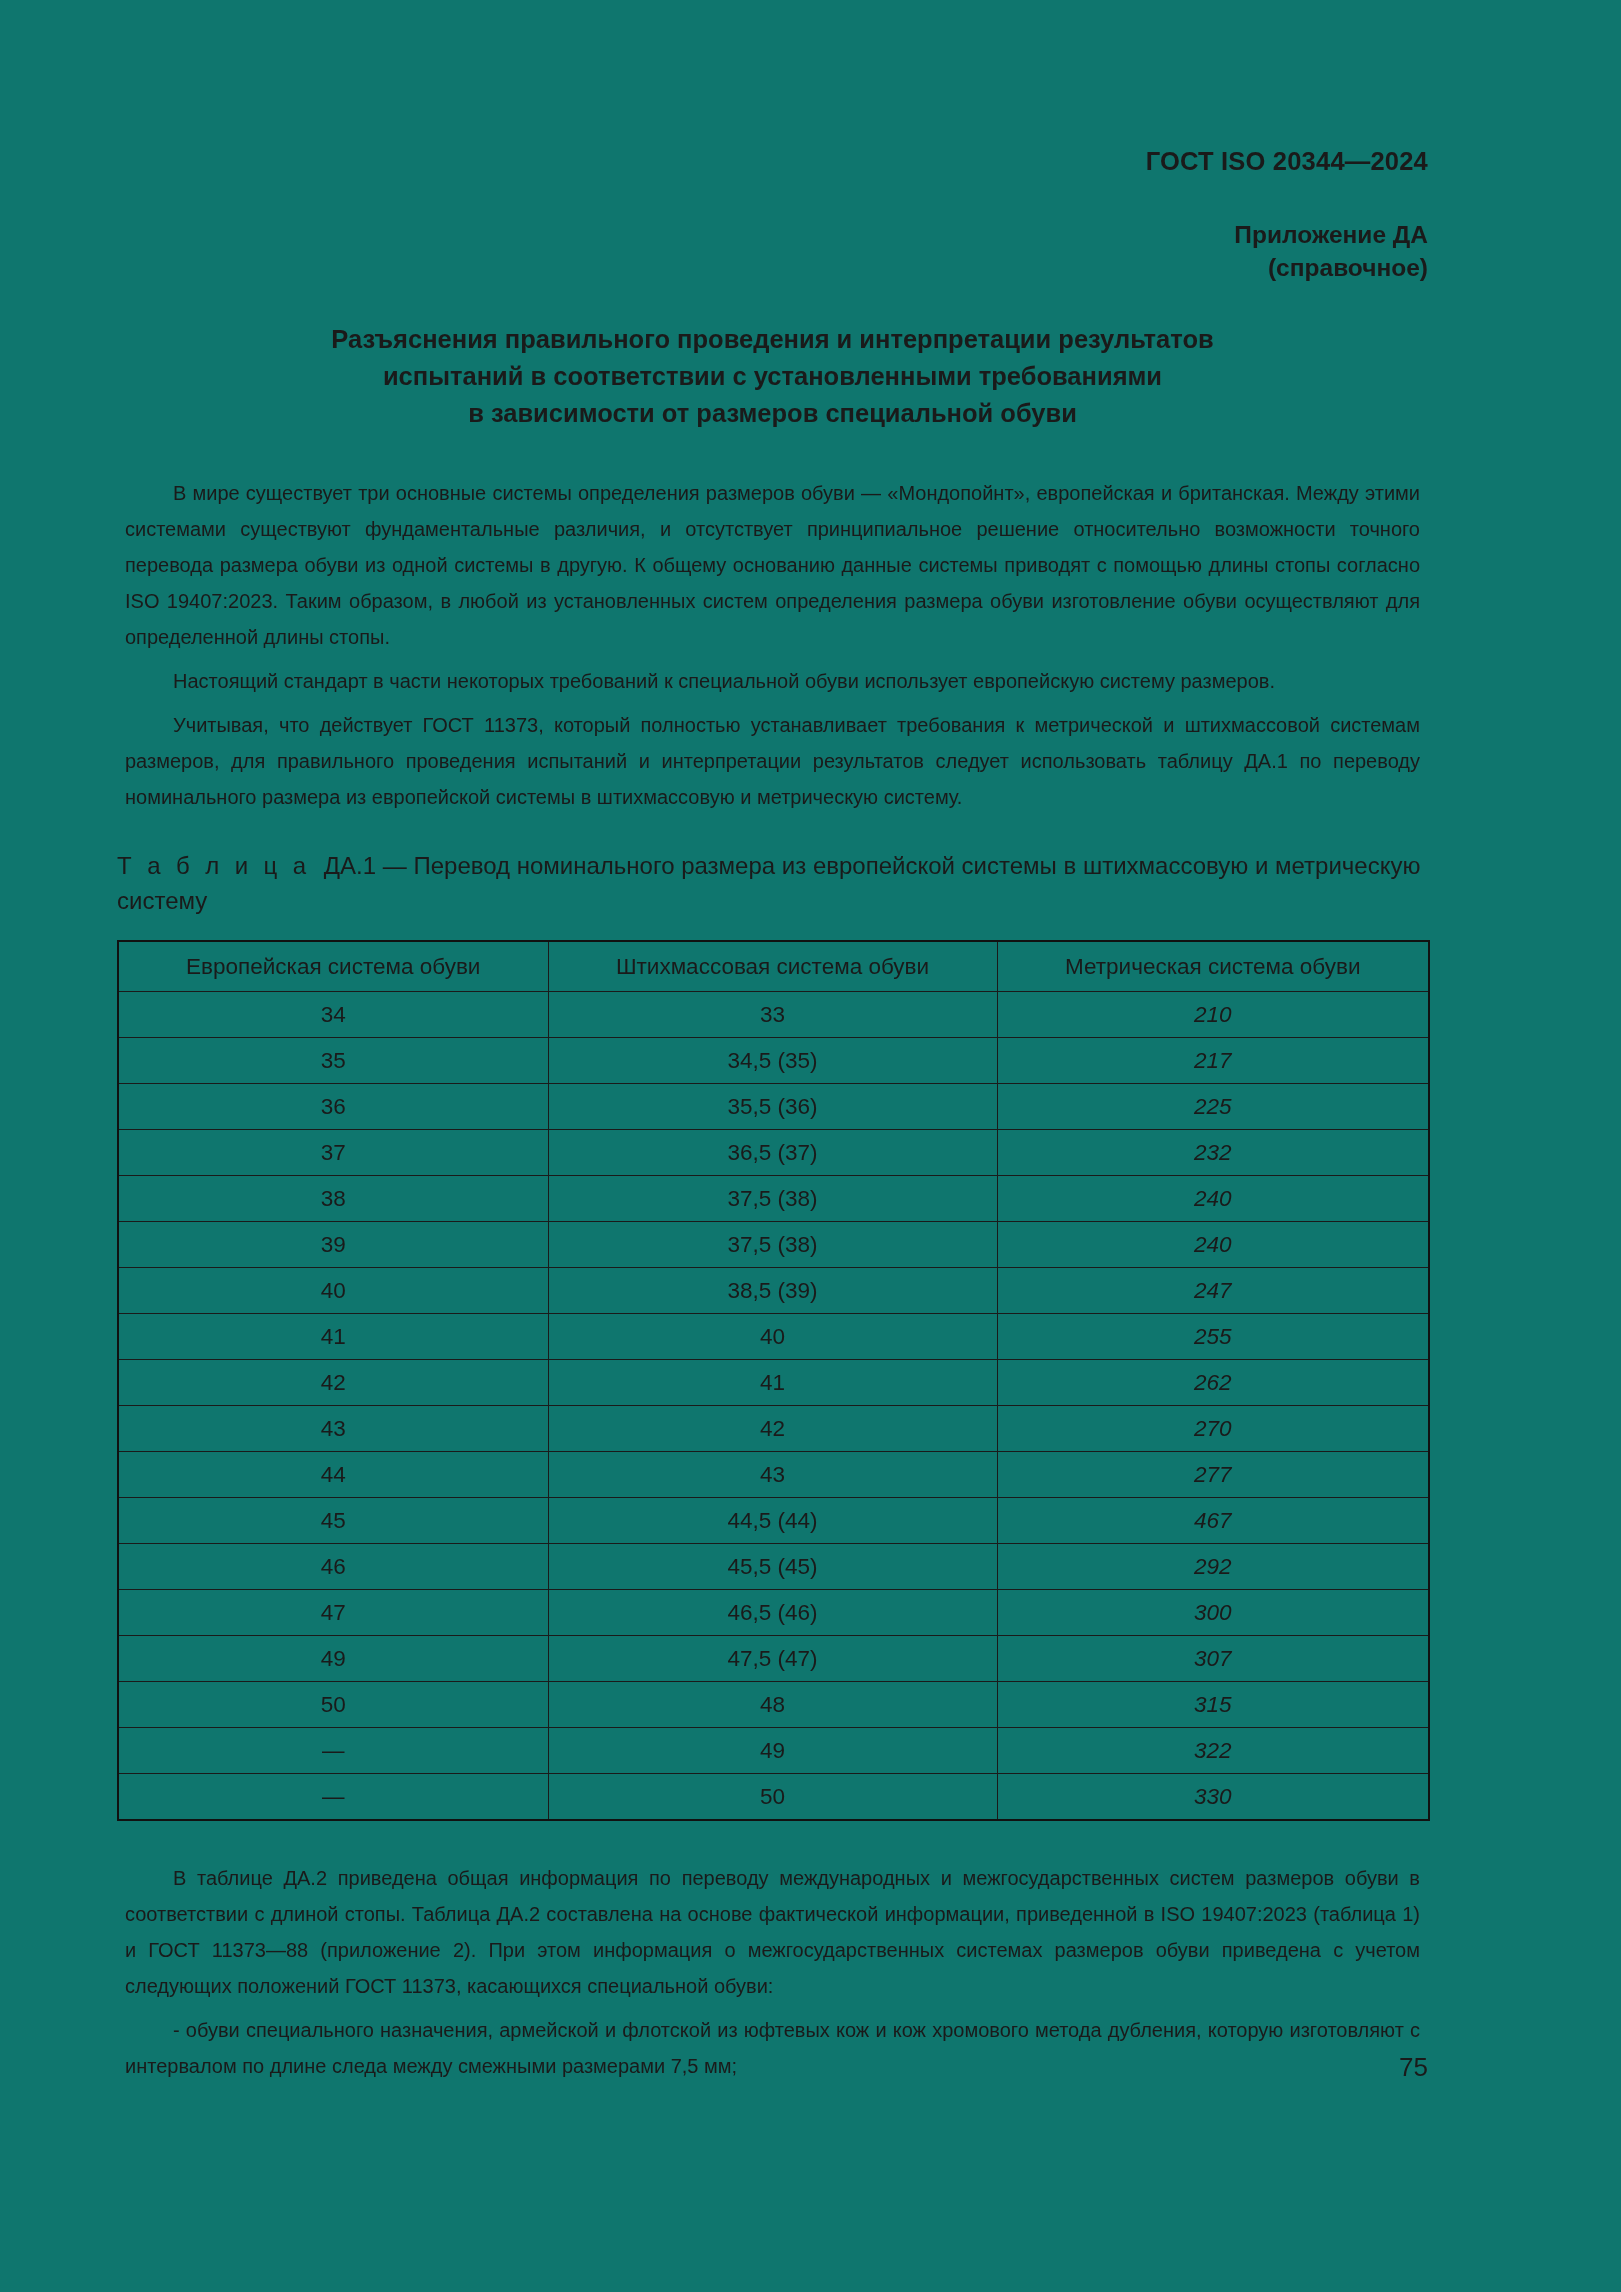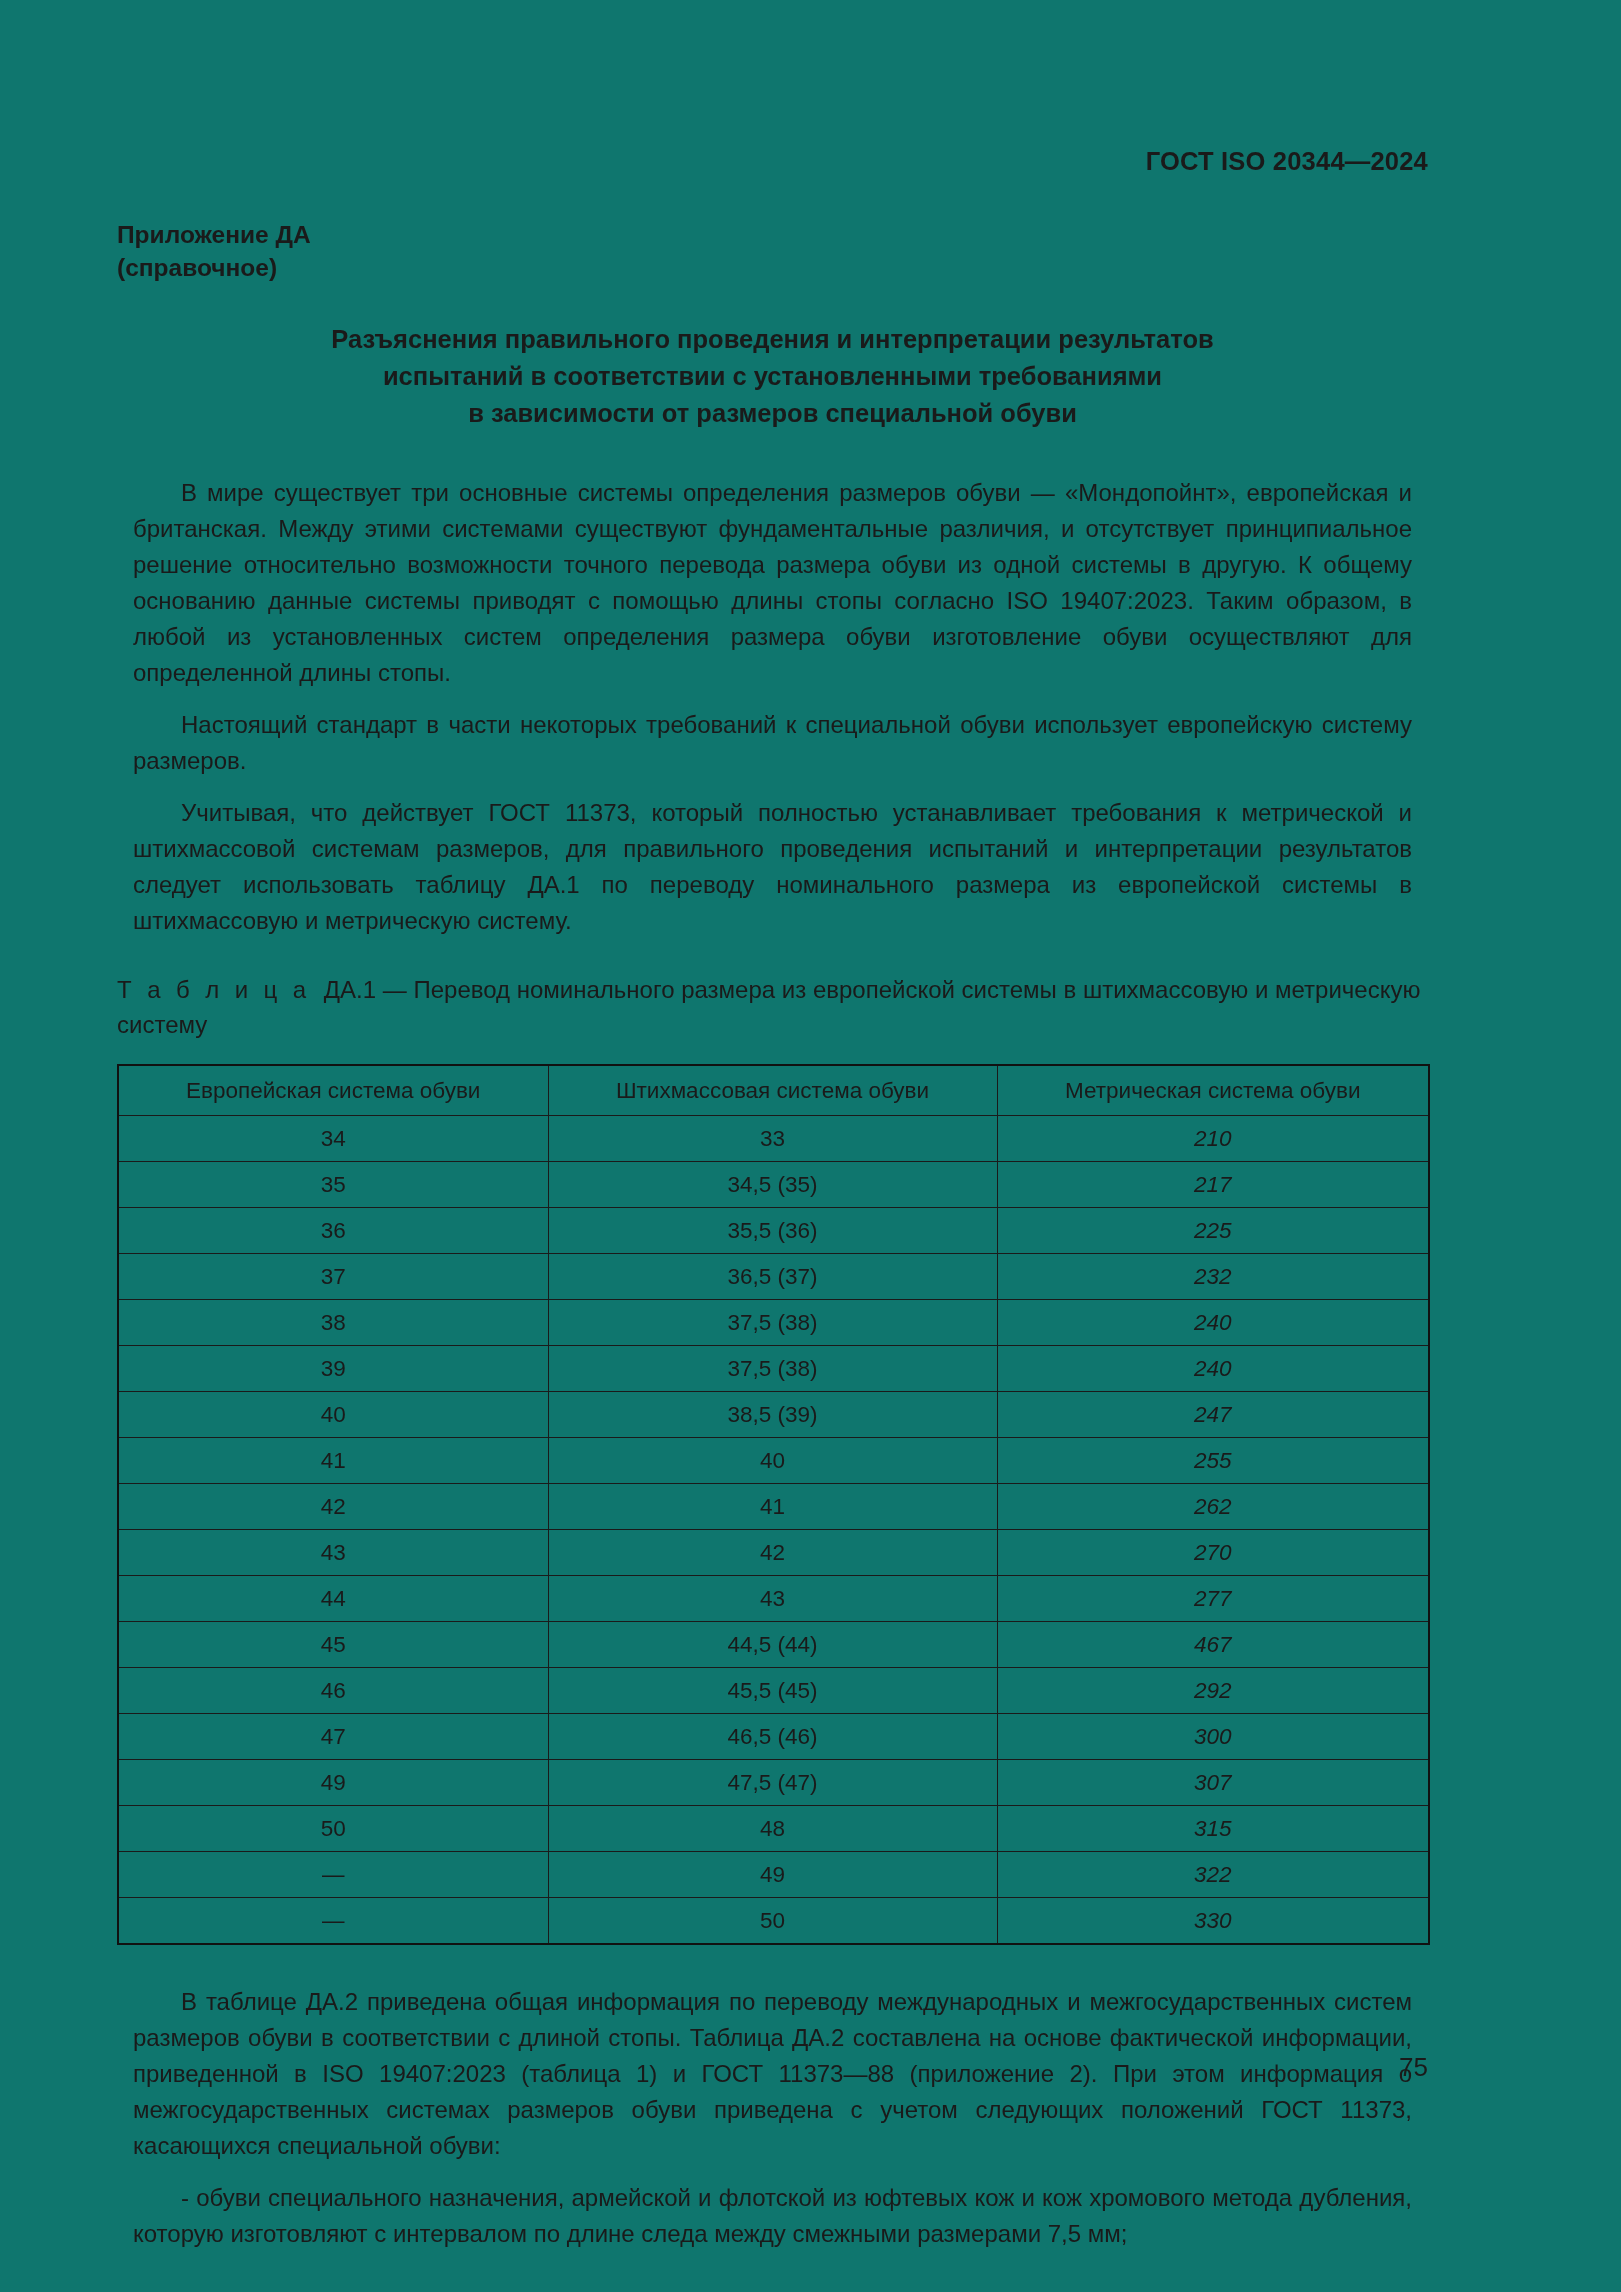--- a/index.html
+++ b/index.html
@@ -36,42 +36,42 @@
   
   .content {
     position: absolute;
     left: 117px;
     top: 218px;
     width: 1311px;
   }
 
   
   .annex-head {
-    text-align: left;
+    text-align: right;
     font-weight: 700;
     font-size: 24.5px;
     line-height: 33px;
   }
   .annex-head .line2 { font-weight: 700; }
 
   .annex-title {
     text-align: center;
     font-weight: 700;
     font-size: 25.5px;
     line-height: 37px;
     margin-top: 37px;
   }
 
   
   .para {
-    font-size: 24px;
+    font-size: 20px;
     line-height: 36px;
     text-align: justify;
     text-justify: inter-word;
-    margin: 16px;
+    margin: 8px;
     hyphens: manual;
   }
   .para.first { margin-top: 43px; }
   .para .ind { display: inline-block; width: 48px; }
 
   
   .table-caption {
     font-size: 24px;
     line-height: 35px;
     margin-top: 33px;

